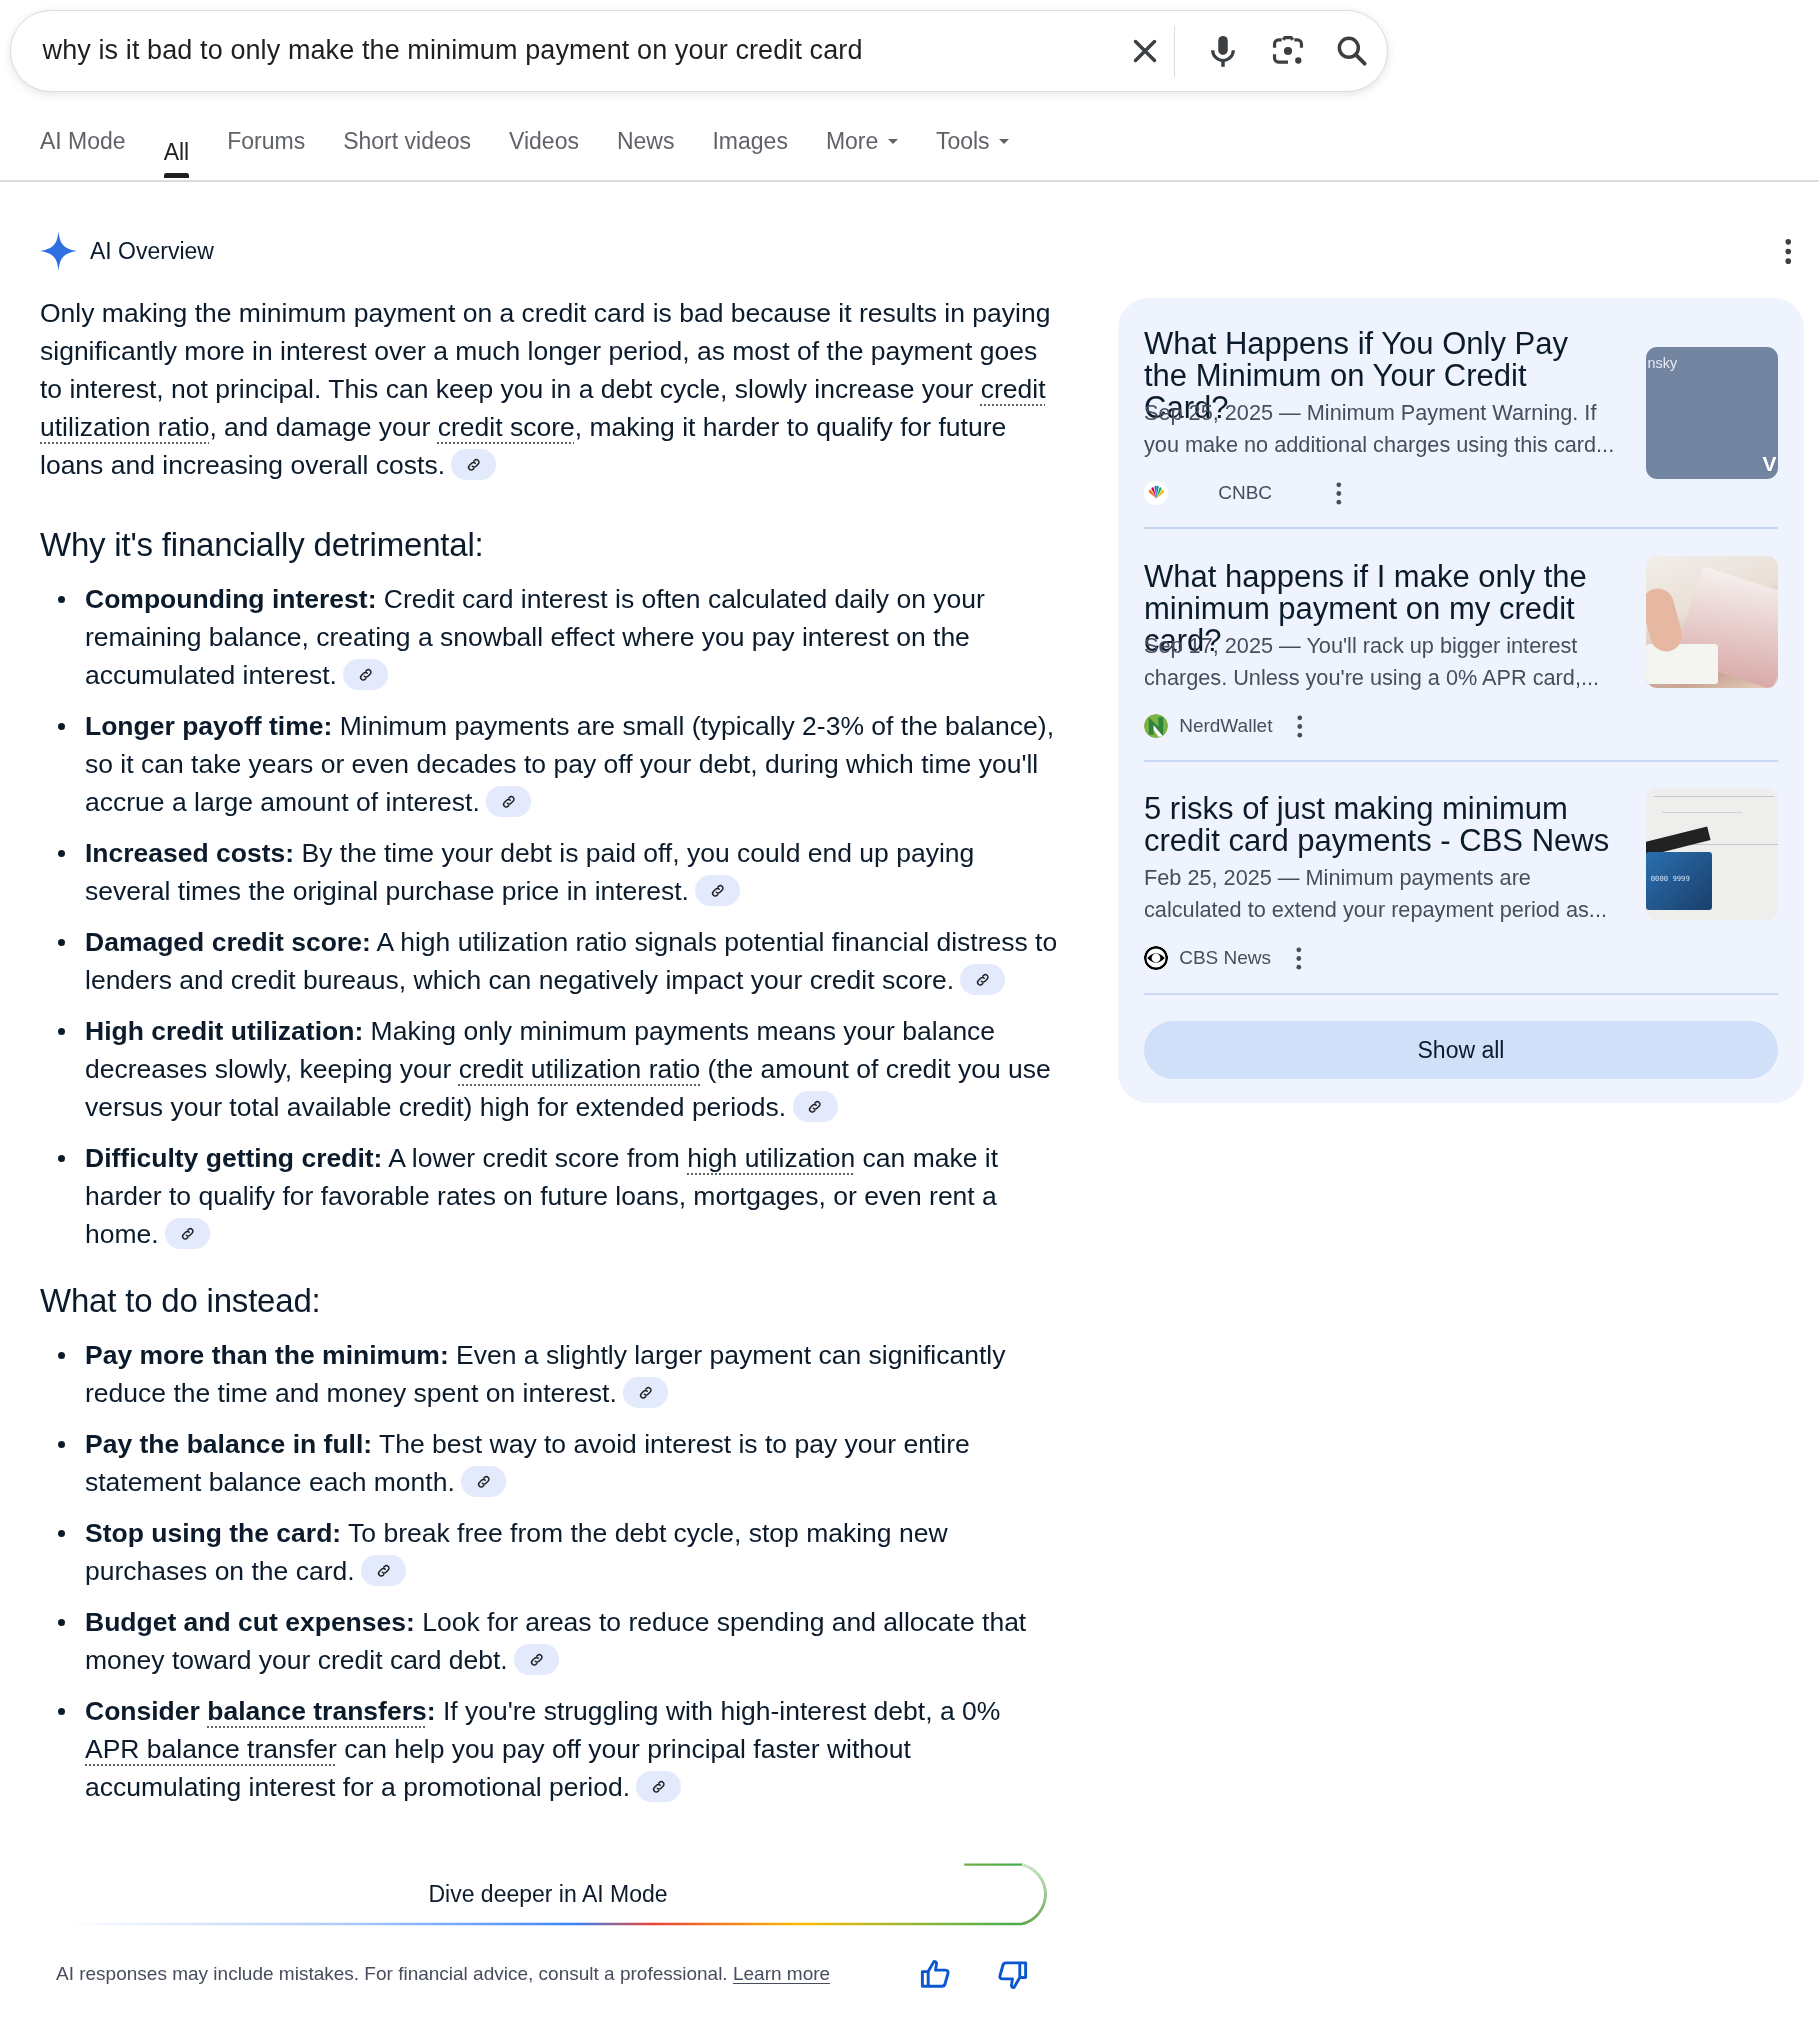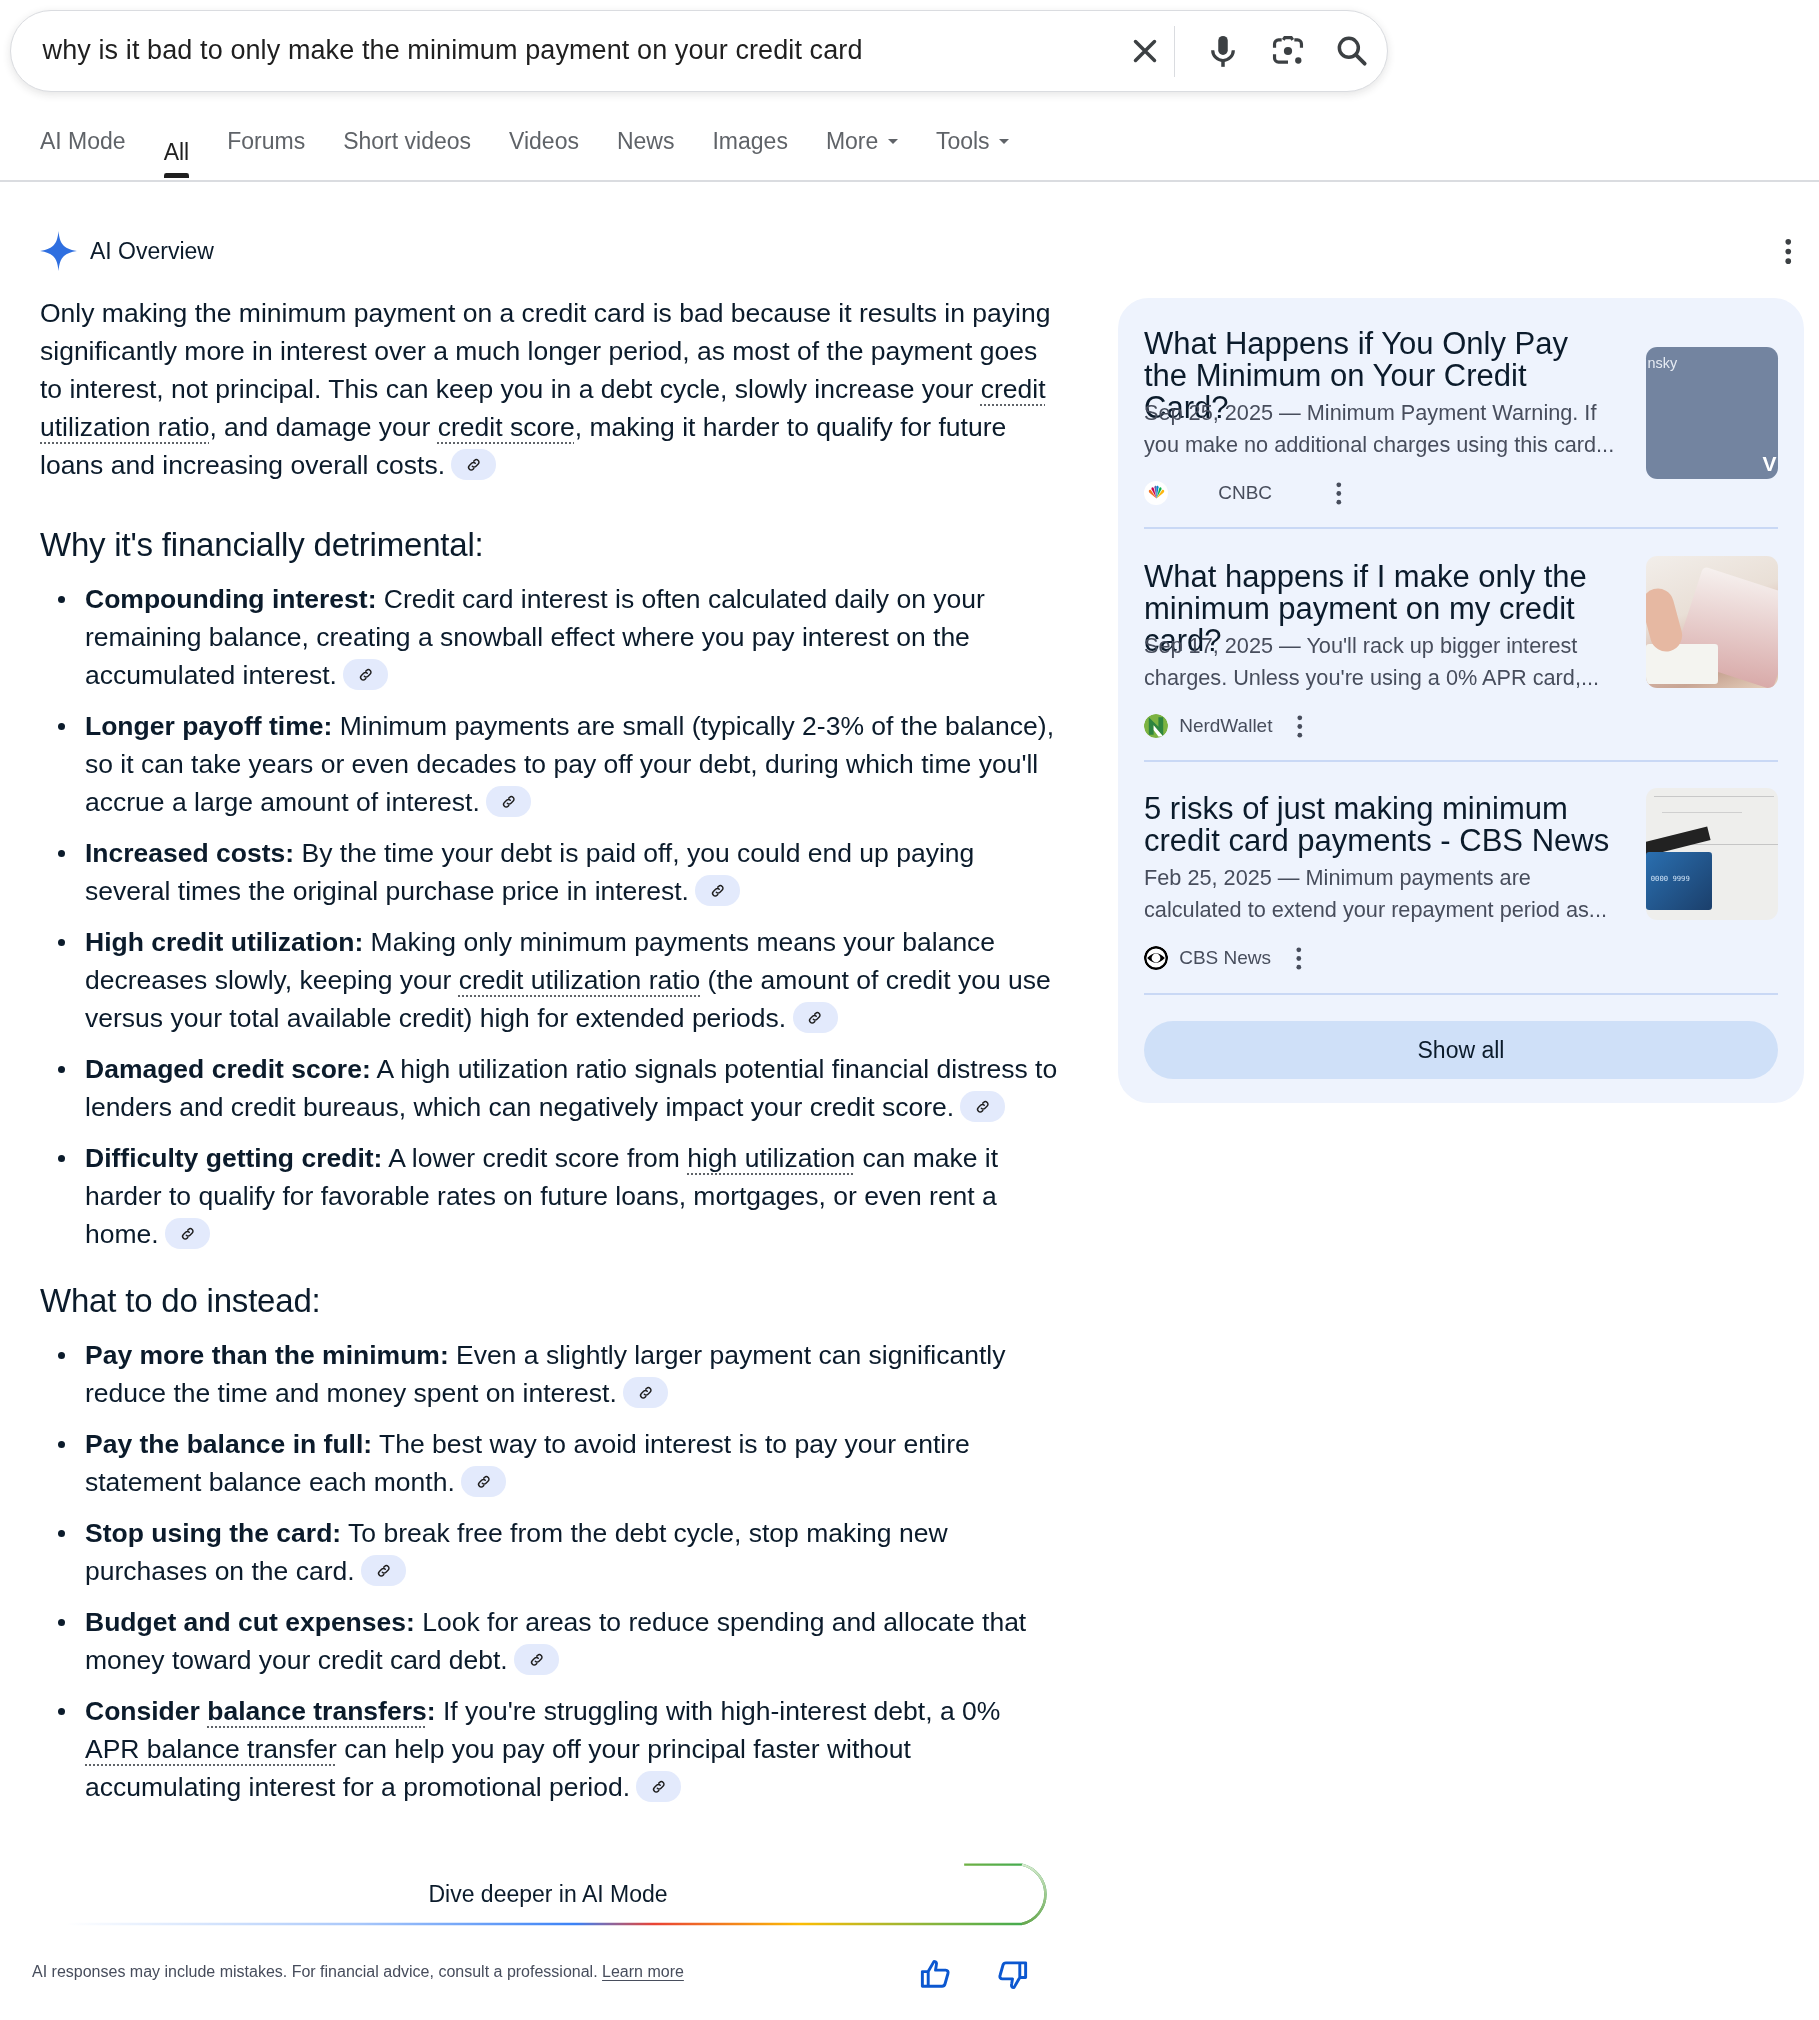--- a/index.html
+++ b/index.html
@@ -57,21 +57,21 @@
   ul.blist li::before { content: ""; position: absolute; left: 17.6px; top: 16px; width: 7.2px; height: 7.2px; border-radius: 50%; background: #0b1b2b; }
   ul.blist li b { font-weight: 700; }
 
   
   .dive {
     position: absolute; left: 42px; top: 1863px; width: 1012px; height: 63px; border-radius: 32px;
     background: #fff; cursor: pointer; display: flex; align-items: center; justify-content: center;
   }
   .dive-border { position: absolute; inset: 0; border-radius: 32px; pointer-events: none; }
   .dive-label { font-size: 23px; color: #0b1b2b; font-weight: 500; position: relative; }
-  .footer { position: absolute; left: 32px; top: 1963px; font-size: 16px; color: #474d5c; white-space: nowrap; }
+  .footer { position: absolute; left: 56px; top: 1963px; font-size: 19px; color: #474d5c; white-space: nowrap; }
   .footer a { color: #474d5c; text-decoration: underline; text-underline-offset: 3.2px; cursor: pointer; }
   .thumb-btn { position: absolute; top: 1957px; width: 35px; height: 35px; cursor: pointer; }
 
   
   .panel {
     position: absolute; left: 1118px; top: 298px; width: 686px; height: 805px;
     background: #eef3fd; border-radius: 30.5px;
   }
   .src { position: absolute; left: 26px; width: 634px; }
   .src-title { position: absolute; left: 0; top: 0; width: 473px; font-size: 31px; line-height: 32px; color: #0b1b2b; cursor: pointer; }
@@ -186,26 +186,26 @@
     <li><b>Longer payoff time:</b><span> Minimum payments are small (typically 2-3% of the balance), so it can take years or even decades to pay off your debt, during which time you'll accrue a large amount of interest.</span><span class="chip">
           <svg viewBox="0 0 24 24">
             <path d="M10 14 a3.5 3.5 0 0 0 5 0 l3-3 a3.5 3.5 0 0 0 -5 -5 l-1 1 M14 10 a3.5 3.5 0 0 0 -5 0 l-3 3 a3.5 3.5 0 0 0 5 5 l1 -1" stroke="#1f1f1f" stroke-width="2" fill="none" stroke-linecap="round"></path>
           </svg>
         </span></li>
     <li><b>Increased costs:</b><span> By the time your debt is paid off, you could end up paying several times the original purchase price in interest.</span><span class="chip">
           <svg viewBox="0 0 24 24">
             <path d="M10 14 a3.5 3.5 0 0 0 5 0 l3-3 a3.5 3.5 0 0 0 -5 -5 l-1 1 M14 10 a3.5 3.5 0 0 0 -5 0 l-3 3 a3.5 3.5 0 0 0 5 5 l1 -1" stroke="#1f1f1f" stroke-width="2" fill="none" stroke-linecap="round"></path>
           </svg>
         </span></li>
+    <li><b>Damaged credit score:</b><span> A high utilization ratio signals potential financial distress to lenders and credit bureaus, which can negatively impact your credit score.</span><span class="chip">
+          <svg viewBox="0 0 24 24">
+            <path d="M10 14 a3.5 3.5 0 0 0 5 0 l3-3 a3.5 3.5 0 0 0 -5 -5 l-1 1 M14 10 a3.5 3.5 0 0 0 -5 0 l-3 3 a3.5 3.5 0 0 0 5 5 l1 -1" stroke="#1f1f1f" stroke-width="2" fill="none" stroke-linecap="round"></path>
+          </svg>
+        </span></li>
     <li><b>High credit utilization:</b><span> Making only minimum payments means your balance decreases slowly, keeping your </span><span class="dotted">credit utilization ratio</span><span> (the amount of credit you use versus your total available credit) high for extended periods.</span><span class="chip">
-          <svg viewBox="0 0 24 24">
-            <path d="M10 14 a3.5 3.5 0 0 0 5 0 l3-3 a3.5 3.5 0 0 0 -5 -5 l-1 1 M14 10 a3.5 3.5 0 0 0 -5 0 l-3 3 a3.5 3.5 0 0 0 5 5 l1 -1" stroke="#1f1f1f" stroke-width="2" fill="none" stroke-linecap="round"></path>
-          </svg>
-        </span></li>
-    <li><b>Damaged credit score:</b><span> A high utilization ratio signals potential financial distress to lenders and credit bureaus, which can negatively impact your credit score.</span><span class="chip">
           <svg viewBox="0 0 24 24">
             <path d="M10 14 a3.5 3.5 0 0 0 5 0 l3-3 a3.5 3.5 0 0 0 -5 -5 l-1 1 M14 10 a3.5 3.5 0 0 0 -5 0 l-3 3 a3.5 3.5 0 0 0 5 5 l1 -1" stroke="#1f1f1f" stroke-width="2" fill="none" stroke-linecap="round"></path>
           </svg>
         </span></li>
     <li><b>Difficulty getting credit:</b><span> A lower credit score from </span><span class="dotted">high utilization</span><span> can make it harder to qualify for favorable rates on future loans, mortgages, or even rent a home.</span><span class="chip">
           <svg viewBox="0 0 24 24">
             <path d="M10 14 a3.5 3.5 0 0 0 5 0 l3-3 a3.5 3.5 0 0 0 -5 -5 l-1 1 M14 10 a3.5 3.5 0 0 0 -5 0 l-3 3 a3.5 3.5 0 0 0 5 5 l1 -1" stroke="#1f1f1f" stroke-width="2" fill="none" stroke-linecap="round"></path>
           </svg>
         </span></li>
   </ul>

